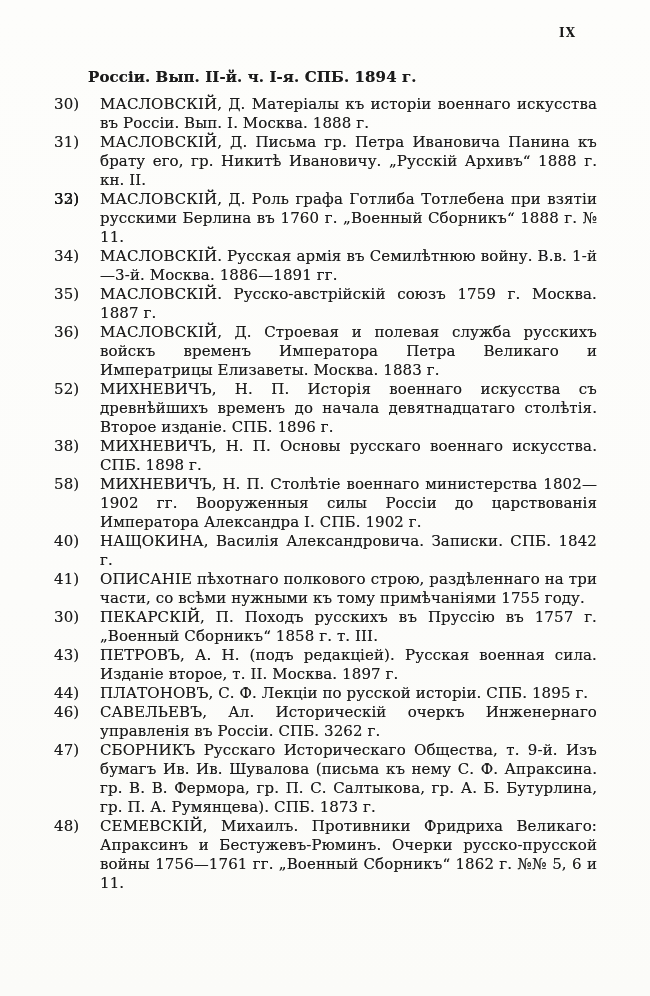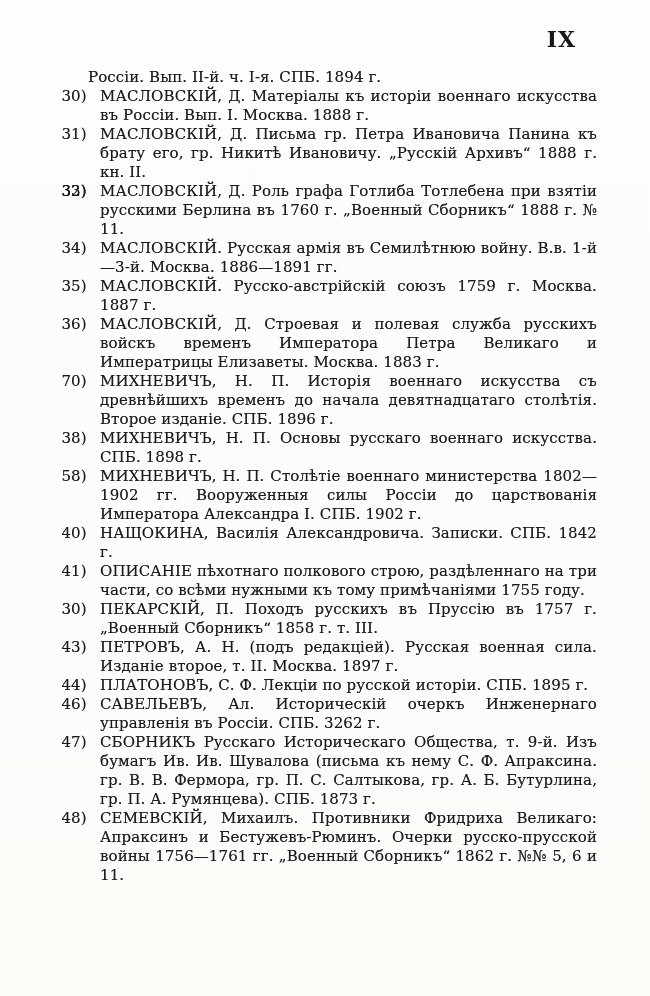--- a/index.html
+++ b/index.html
@@ -14,50 +14,51 @@
     margin: 0 auto;
     background: linear-gradient(180deg, #fdfdfb 0%, #fcfcfa 60%, #fbfbf8 100%);
     overflow: hidden;
     font-family: "DejaVu Serif", "Liberation Serif", serif;
     color: #1b1b1b;
   }
   .page-number {
     position: absolute;
     top: 26px;
     right: 74px;
-    font-size: 22px;
+    font-size: 12px;
     font-weight: bold;
     letter-spacing: 1px;
     color: #181818;
   }
   .text-block {
     position: absolute;
     top: 68px;
     left: 54px;
     width: 543px;
     font-size: 15px;
     line-height: 19px;
     text-align: justify;
     letter-spacing: 0.1px;
     text-shadow: 0 0 0.5px rgba(20,20,20,0.55);
   }
   .continuation-line {
     padding-left: 34px;
-    margin-bottom: 0;
+    margin-bottom: 8px;
+    font-weight: bold;
   }
   .entry {
     position: relative;
     padding-left: 46px;
   }
   .entry .num {
     position: absolute;
     left: 0;
     top: 0;
     width: 40px;
-    text-align: center;
+    text-align: left;
     white-space: nowrap;
   }
 </style>
 </head>
 <body>
 
 <div class="scan-page">
 
   <div class="page-number">IX</div>
 
@@ -94,21 +95,21 @@
     <span class="num">35)</span>
     <span class="txt">МАСЛОВСКІЙ. Русско-австрійскій союзъ 1759 г. Москва. 1887 г.</span>
   </div>
 
   <div class="entry">
     <span class="num">36)</span>
     <span class="txt">МАСЛОВСКІЙ, Д. Строевая и полевая служба русскихъ войскъ временъ Императора Петра Великаго и Императрицы Елизаветы. Москва. 1883 г.</span>
   </div>
 
   <div class="entry">
-    <span class="num">70)</span>
+    <span class="num">52)</span>
     <span class="txt">МИХНЕВИЧЪ, Н. П. Исторія военнаго искусства съ древнѣйшихъ временъ до начала девятнадцатаго столѣтія. Второе изданіе. СПБ. 1896 г.</span>
   </div>
 
   <div class="entry">
     <span class="num">38)</span>
     <span class="txt">МИХНЕВИЧЪ, Н. П. Основы русскаго военнаго искусства. СПБ. 1898 г.</span>
   </div>
 
   <div class="entry">
     <span class="num">58)</span>

